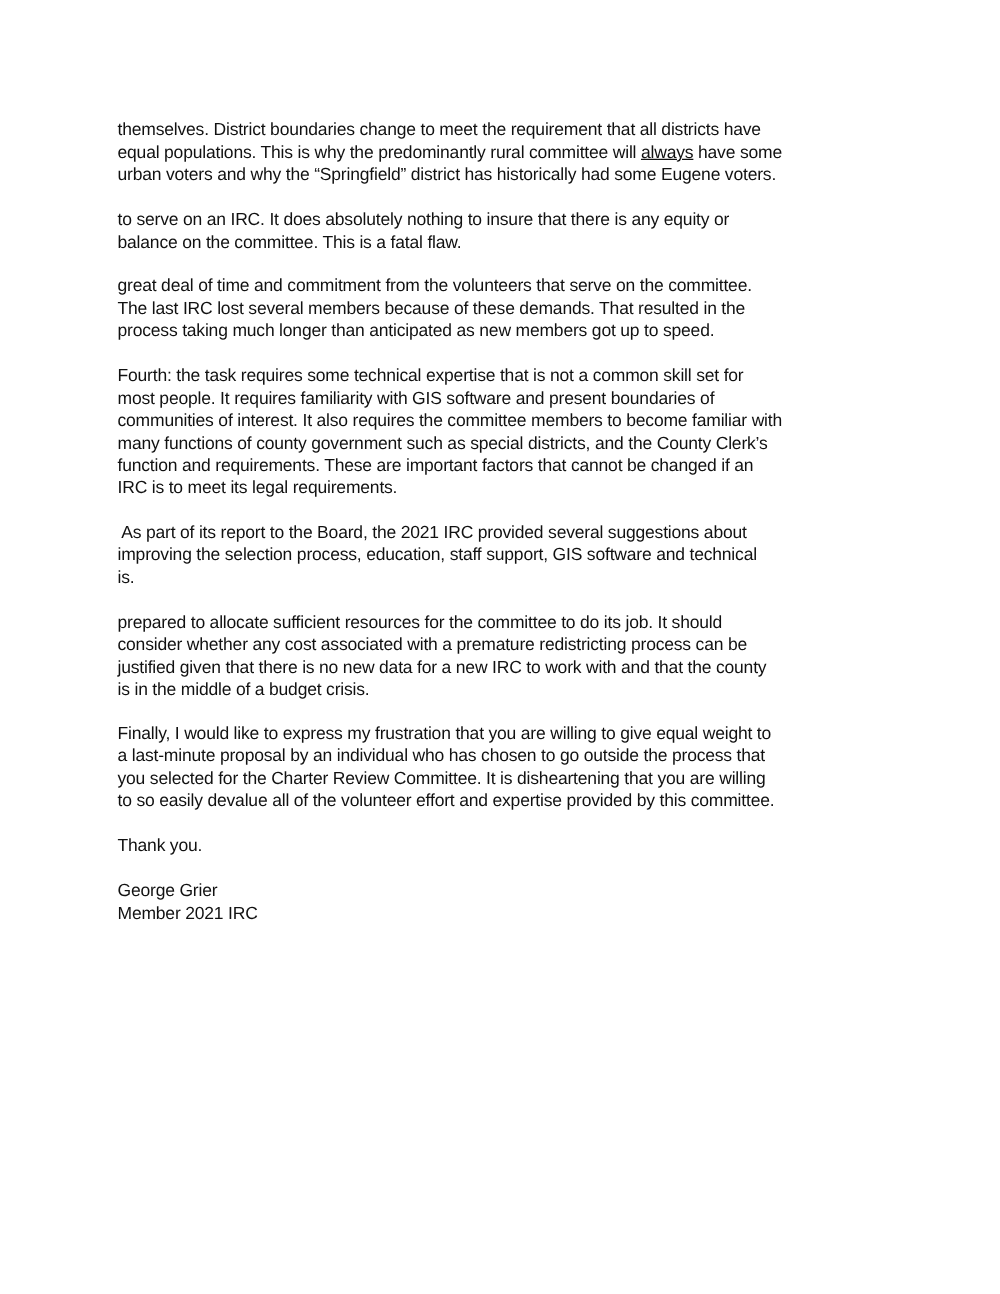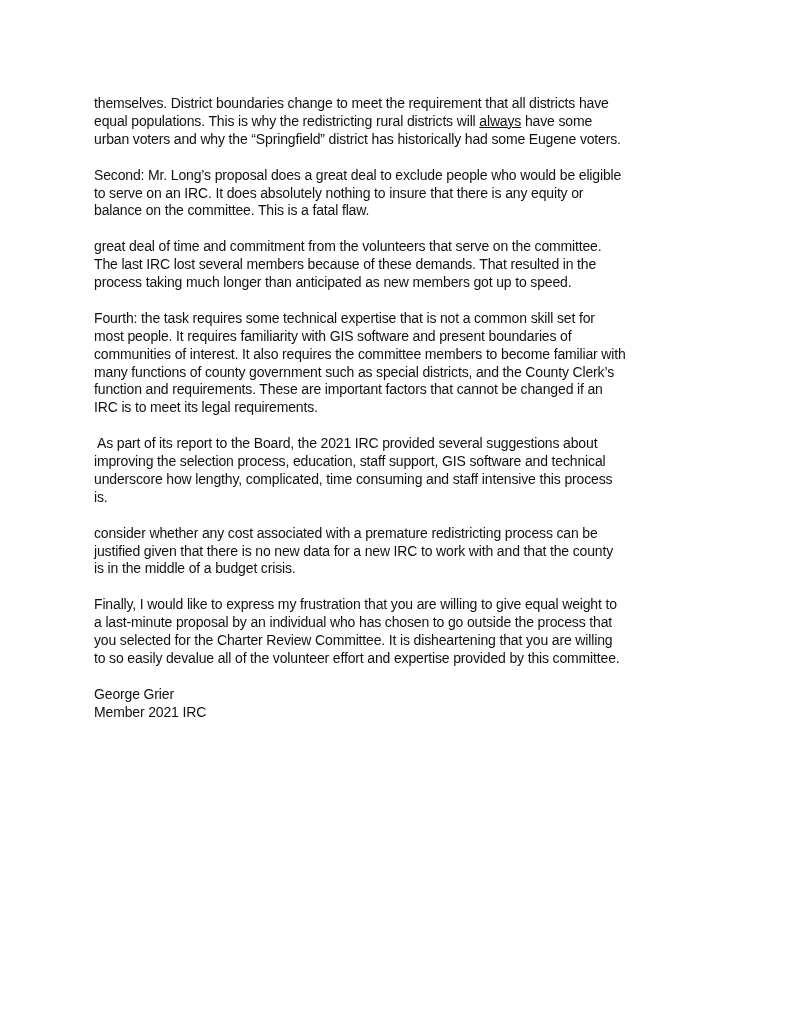--- a/index.html
+++ b/index.html
@@ -14,26 +14,25 @@
   .line { display: block; white-space: pre; }
   .u { text-decoration: underline; }
 </style>
 </head>
 <body>
 
 <div class="page">
 
   <p class="para">
     <span class="line">themselves. District boundaries change to meet the requirement that all districts have</span>
-    <span class="line"><span>equal populations. This is why the redistricting rural districts will </span><span class="u">always</span><span> have some</span></span>
+    <span class="line"><span>equal populations. This is why the predominantly rural committee will </span><span class="u">always</span><span> have some</span></span>
     <span class="line">urban voters and why the “Springfield” district has historically had some Eugene voters.</span>
   </p>
 
   <p class="para">
-    <span class="line">Second: Mr. Long’s proposal does a great deal to exclude people who would be eligible</span>
     <span class="line">to serve on an IRC. It does absolutely nothing to insure that there is any equity or</span>
     <span class="line">balance on the committee. This is a fatal flaw.</span>
   </p>
 
   <p class="para">
     <span class="line">great deal of time and commitment from the volunteers that serve on the committee.</span>
     <span class="line">The last IRC lost several members because of these demands. That resulted in the</span>
     <span class="line">process taking much longer than anticipated as new members got up to speed.</span>
   </p>
 
@@ -42,36 +41,39 @@
     <span class="line">most people. It requires familiarity with GIS software and present boundaries of</span>
     <span class="line">communities of interest. It also requires the committee members to become familiar with</span>
     <span class="line">many functions of county government such as special districts, and the County Clerk’s</span>
     <span class="line">function and requirements. These are important factors that cannot be changed if an</span>
     <span class="line">IRC is to meet its legal requirements.</span>
   </p>
 
   <p class="para">
     <span class="line"> As part of its report to the Board, the 2021 IRC provided several suggestions about</span>
     <span class="line">improving the selection process, education, staff support, GIS software and technical</span>
-    <span class="line">underscore how lengthy, complicated, time consuming and staff intensive this process</span>
     <span class="line">is.</span>
   </p>
 
   <p class="para">
+    <span class="line">prepared to allocate sufficient resources for the committee to do its job. It should</span>
     <span class="line">consider whether any cost associated with a premature redistricting process can be</span>
     <span class="line">justified given that there is no new data for a new IRC to work with and that the county</span>
     <span class="line">is in the middle of a budget crisis.</span>
   </p>
 
   <p class="para">
     <span class="line">Finally, I would like to express my frustration that you are willing to give equal weight to</span>
     <span class="line">a last-minute proposal by an individual who has chosen to go outside the process that</span>
     <span class="line">you selected for the Charter Review Committee. It is disheartening that you are willing</span>
     <span class="line">to so easily devalue all of the volunteer effort and expertise provided by this committee.</span>
   </p>
 
+  <p class="para">
+    <span class="line">Thank you.</span>
+  </p>
 
   <p class="para">
     <span class="line">George Grier</span>
     <span class="line">Member 2021 IRC</span>
   </p>
 
 </div>
 
 </body></html>

